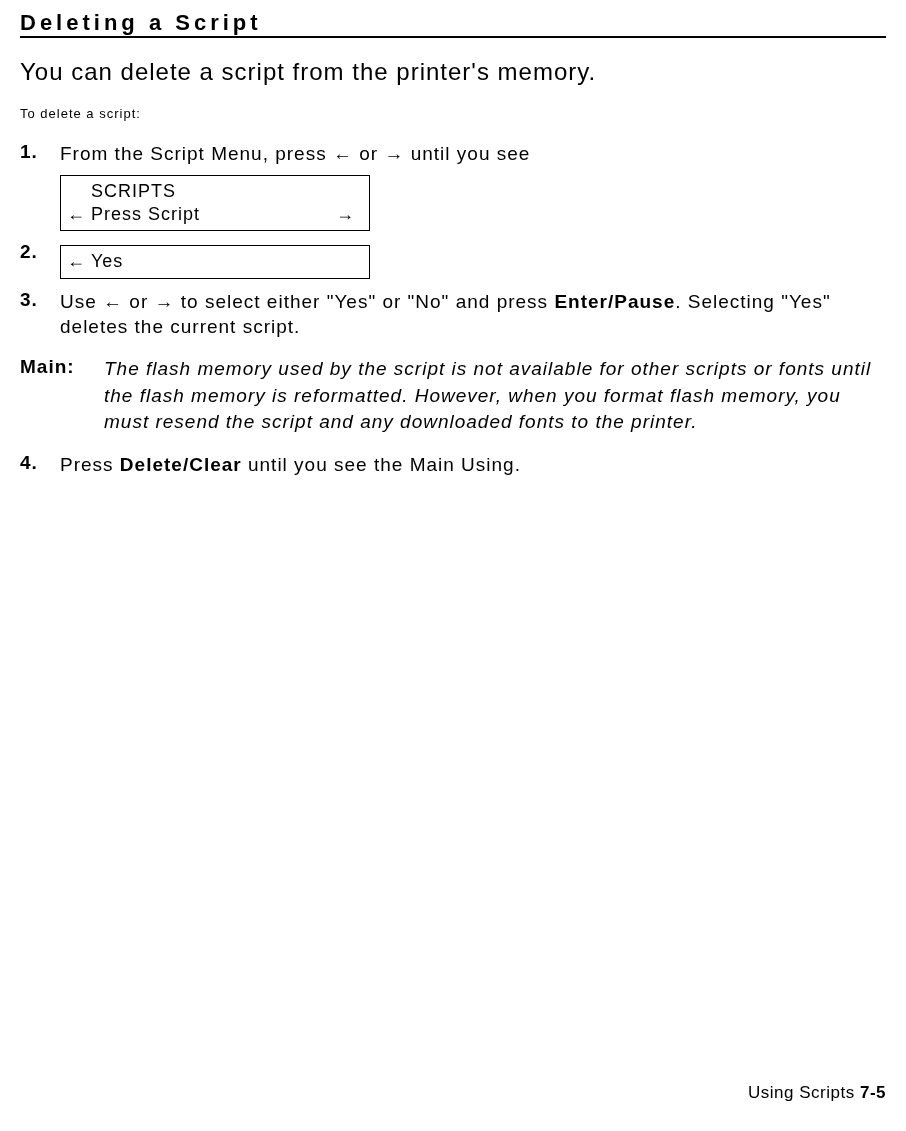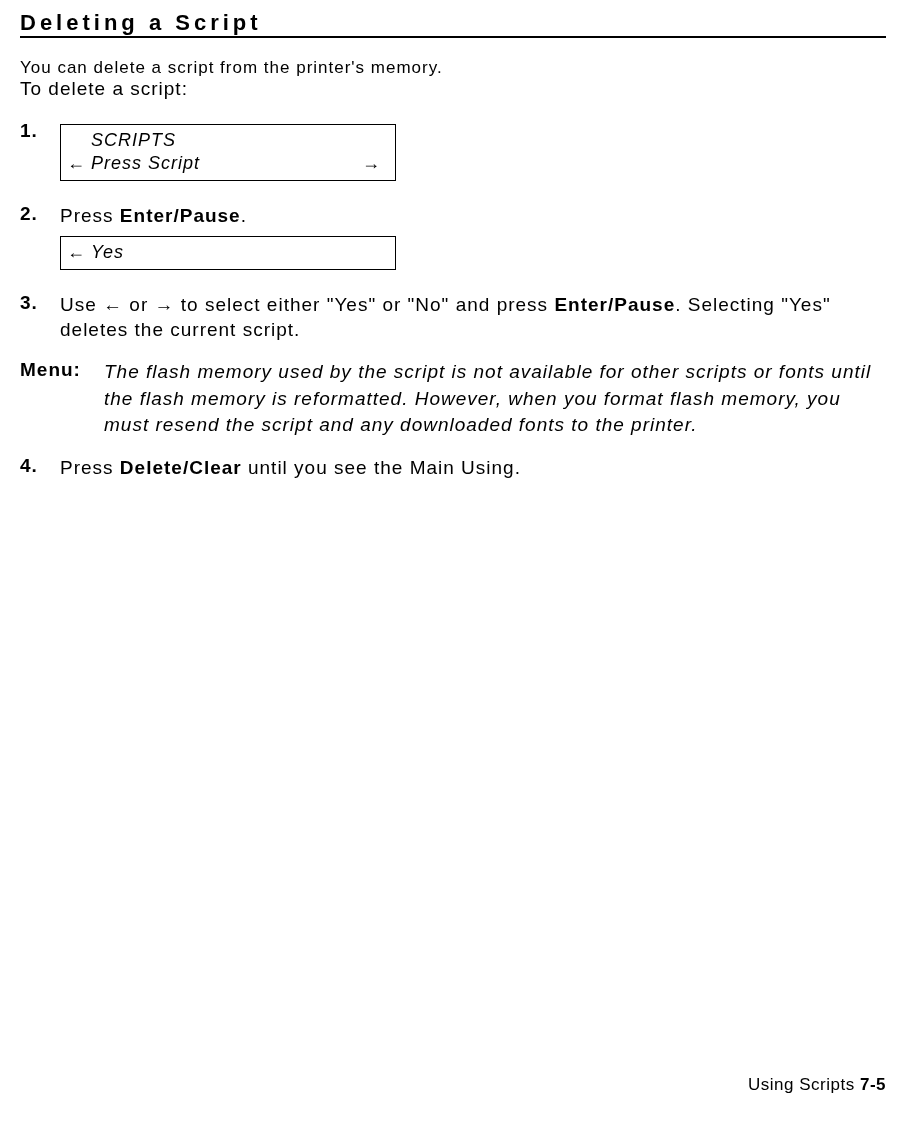--- a/index.html
+++ b/index.html
@@ -16,25 +16,26 @@
       letter-spacing: 0.5px;
     }
     .section-title {
       font-size: 22px;
       font-weight: bold;
       letter-spacing: 4px;
       border-bottom: 2px solid #000;
       margin-bottom: 20px;
     }
     .intro-text {
-      font-size: 17px;
+      font-size: 24px;
       letter-spacing: 1px;
+      margin-bottom: 20px;
     }
     .subintro-text {
-      font-size: 19px;
+      font-size: 13px;
       letter-spacing: 1px;
       margin-bottom: 20px;
     }
     .step {
       display: flex;
       margin-bottom: 6px;
       font-size: 19px;
       letter-spacing: 1px;
     }
     .step-number {
@@ -44,26 +45,25 @@
     }
     .step-content {
       flex: 1;
     }
     .step-text {
       margin-bottom: 8px;
     }
     .display-box {
       border: 1px solid #000;
       padding: 4px 6px;
-      width: 336px;
+      width: 310px;
       font-size: 18px;
       letter-spacing: 1px;
-      margin-bottom: 16px;
+      margin-bottom: 4px;
       line-height: 1.3;
-      font-style: italic;
     }
     .display-line {
       display: flex;
       align-items: center;
     }
     .arrow {
       font-family: 'Arial Unicode MS', Arial, sans-serif;
       display: inline-block;
       font-weight: bold;
     }
@@ -93,21 +93,21 @@
       flex-shrink: 0;
     }
     .note-content {
       flex: 1;
       line-height: 1.4;
       padding-left: 4px;
       font-style: italic;
     }
     .footer {
       position: absolute;
-      bottom: 36px;
+      bottom: 28px;
       right: 20px;
       font-size: 17px;
     }
     .footer-page {
       font-weight: bold;
     }
     .step-content .display-box {
       margin-top: 4px;
     }
     .step-para {
@@ -119,59 +119,59 @@
 
 <div class="section-title">Deleting a Script</div>
 
 <div class="intro-text">You can delete a script from the printer's memory.</div>
 
 <div class="subintro-text">To delete a script:</div>
 
 <div class="step">
   <div class="step-number">1.</div>
   <div class="step-content">
+    <div class="step-text step-para">
+      <span>From the Script Menu, press </span><span class="arrow">←</span><span> or </span><span class="arrow">→</span><span> until you see</span>
+    </div>
     <div class="display-box">
       <div class="display-line">
         <span class="display-indent">SCRIPTS</span>
       </div>
       <div class="display-line">
         <span class="arrow arrow-left">←</span>
         <span>Press Script</span>
         <span class="arrow arrow-right">→</span>
       </div>
     </div>
   </div>
 </div>
 
 <div class="step">
   <div class="step-number">2.</div>
   <div class="step-content">
-    <div class="step-text step-para">
-      <span>Press </span><span class="bold">Enter/Pause</span><span>.</span>
-    </div>
     <div class="display-box">
       <div class="display-line">
         <span class="arrow arrow-left">←</span>
         <span>Yes</span>
       </div>
     </div>
   </div>
 </div>
 
 <div class="step">
   <div class="step-number">3.</div>
   <div class="step-content">
     <div class="step-para">
       <span>Use </span><span class="arrow">←</span><span> or </span><span class="arrow">→</span><span> to select either "Yes" or "No" and press </span><span class="bold">Enter/Pause</span><span>. Selecting "Yes" deletes the current script.</span>
     </div>
   </div>
 </div>
 
 <div class="note-block">
-  <div class="note-label">Menu:</div>
+  <div class="note-label">Main:</div>
   <div class="note-content">The flash memory used by the script is not available for other scripts or fonts until the flash memory is reformatted.  However, when you format flash memory, you must resend the script and any downloaded fonts to the printer.</div>
 </div>
 
 <div class="step">
   <div class="step-number">4.</div>
   <div class="step-content">
     <div class="step-para">
       <span>Press </span><span class="bold">Delete/Clear</span><span> until you see the Main Using.</span>
     </div>
   </div>

